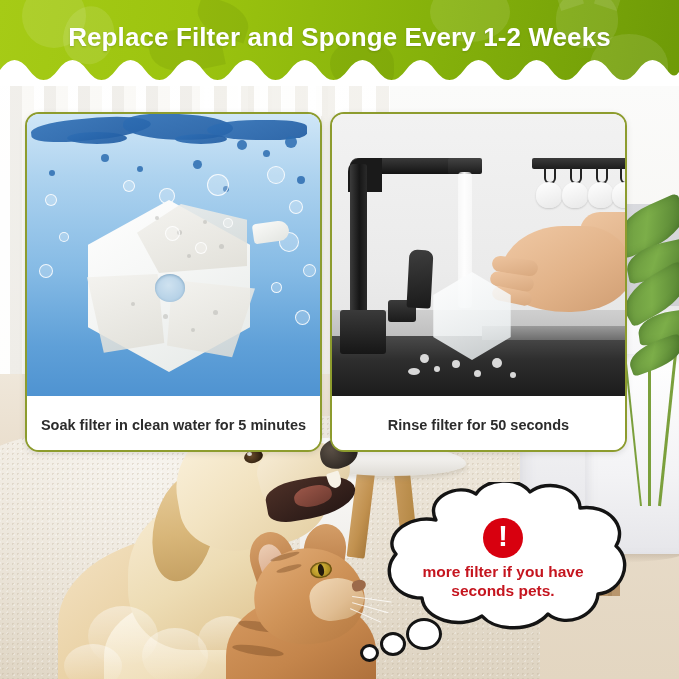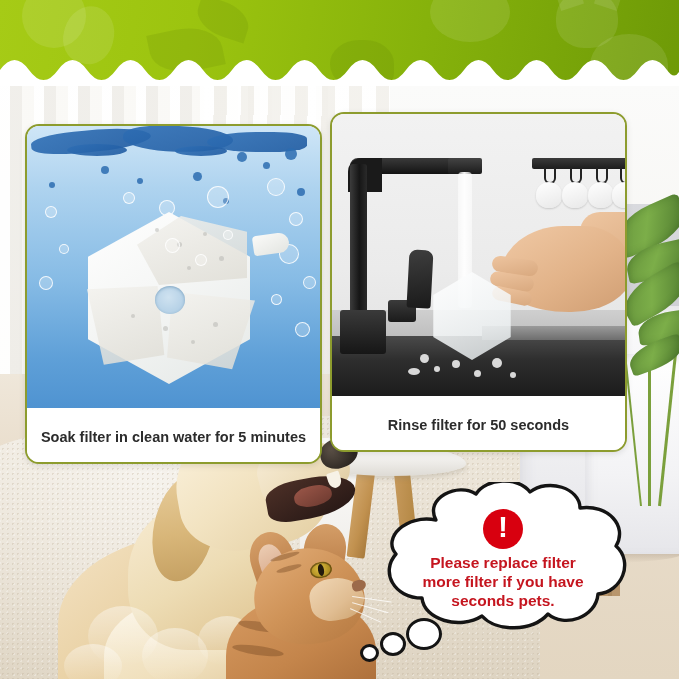--- a/index.html
+++ b/index.html
@@ -290,21 +290,21 @@
     position:absolute;height:1.4px;background:rgba(255,255,255,.78);
     border-radius:1px;transform-origin:left center;
   }
 
   
   .panel{
     position:absolute;background:#ffffff;
     border:2px solid #8d9c2e;border-radius:14px;overflow:hidden;
     box-shadow:0 2px 6px rgba(0,0,0,.10);
   }
-  .panel-left{left:25px;top:124px;width:293px;height:336px;text-decoration:underline;}
+  .panel-left{left:25px;top:112px;width:293px;height:336px;text-decoration:underline;}
   .panel-right{left:330px;top:112px;width:293px;height:336px;}
   .panel-photo{position:relative;width:100%;height:282px;overflow:hidden;}
   .panel-cap{
     position:absolute;left:0;bottom:0;width:100%;height:50px;
     display:flex;align-items:center;justify-content:center;
     background:#ffffff;color:#2c2c2c;font-weight:bold;font-size:14.5px;
     font-family:"Liberation Sans", sans-serif;text-align:center;
   }
 
   
@@ -665,21 +665,20 @@
                C224 136, 192 146, 176 132
                C160 150, 124 150, 110 134
                C88 148, 52 138, 50 116
                C22 116, 8 90, 24 72
                C10 56, 34 32, 64 38 Z" fill="#ffffff" stroke="#141414" stroke-width="3.4" stroke-linejoin="round"></path>
     </svg>
     <div class="thought-content">
       <div class="warn-icon">
         <span>!</span>
       </div>
-      <div class="thought-text">Please replace filter</div>
       <div class="thought-text">more filter if you have</div>
       <div class="thought-text">seconds pets.</div>
     </div>
     <div class="tb tb1"></div>
     <div class="tb tb2"></div>
     <div class="tb tb3"></div>
   </div>
 
   <div class="banner">
     <div class="banner-bg"></div>
@@ -687,20 +686,21 @@
     <div class="wm wm-paw2"></div>
     <div class="wm dark wm-leaf"></div>
     <div class="wm dark wm-leaf2"></div>
     <div class="wm wm-blob"></div>
     <div class="wm dark wm-blob2"></div>
     <div class="wm wm-ear-l"></div>
     <div class="wm wm-ear-r"></div>
     <div class="wm wm-cat-head"></div>
     <div class="wm wm-cat-body"></div>
 
+    <div class="banner-title">Replace Filter and Sponge Every 1-2 Weeks</div>
 
     <div class="scallop">
       <svg width="679" height="30" viewBox="0 0 679 30" preserveAspectRatio="none">
         <path fill="#ffffff" d="M0,30 L0,14
           Q14.5,-6 29,14 Q43.5,34 58,14
           Q72.5,-6 87,14 Q101.5,34 116,14
           Q130.5,-6 145,14 Q159.5,34 174,14
           Q188.5,-6 203,14 Q217.5,34 232,14
           Q246.5,-6 261,14 Q275.5,34 290,14
           Q304.5,-6 319,14 Q333.5,34 348,14

